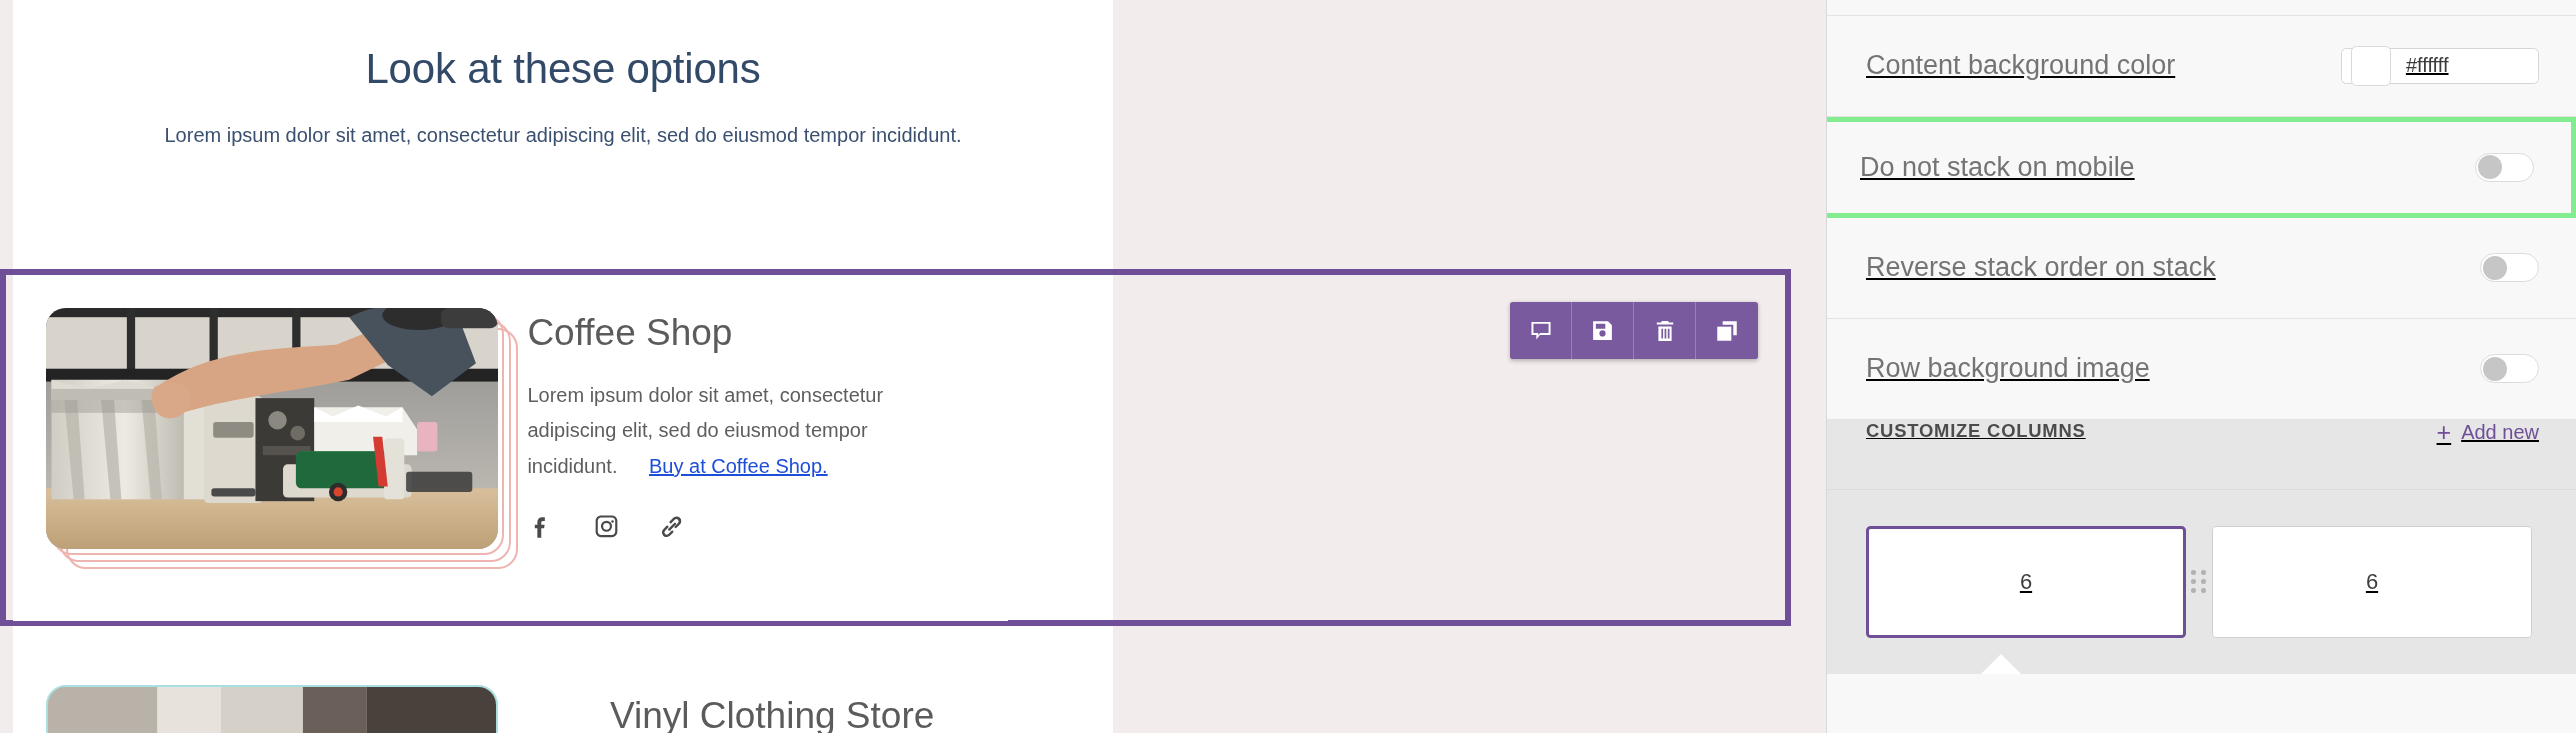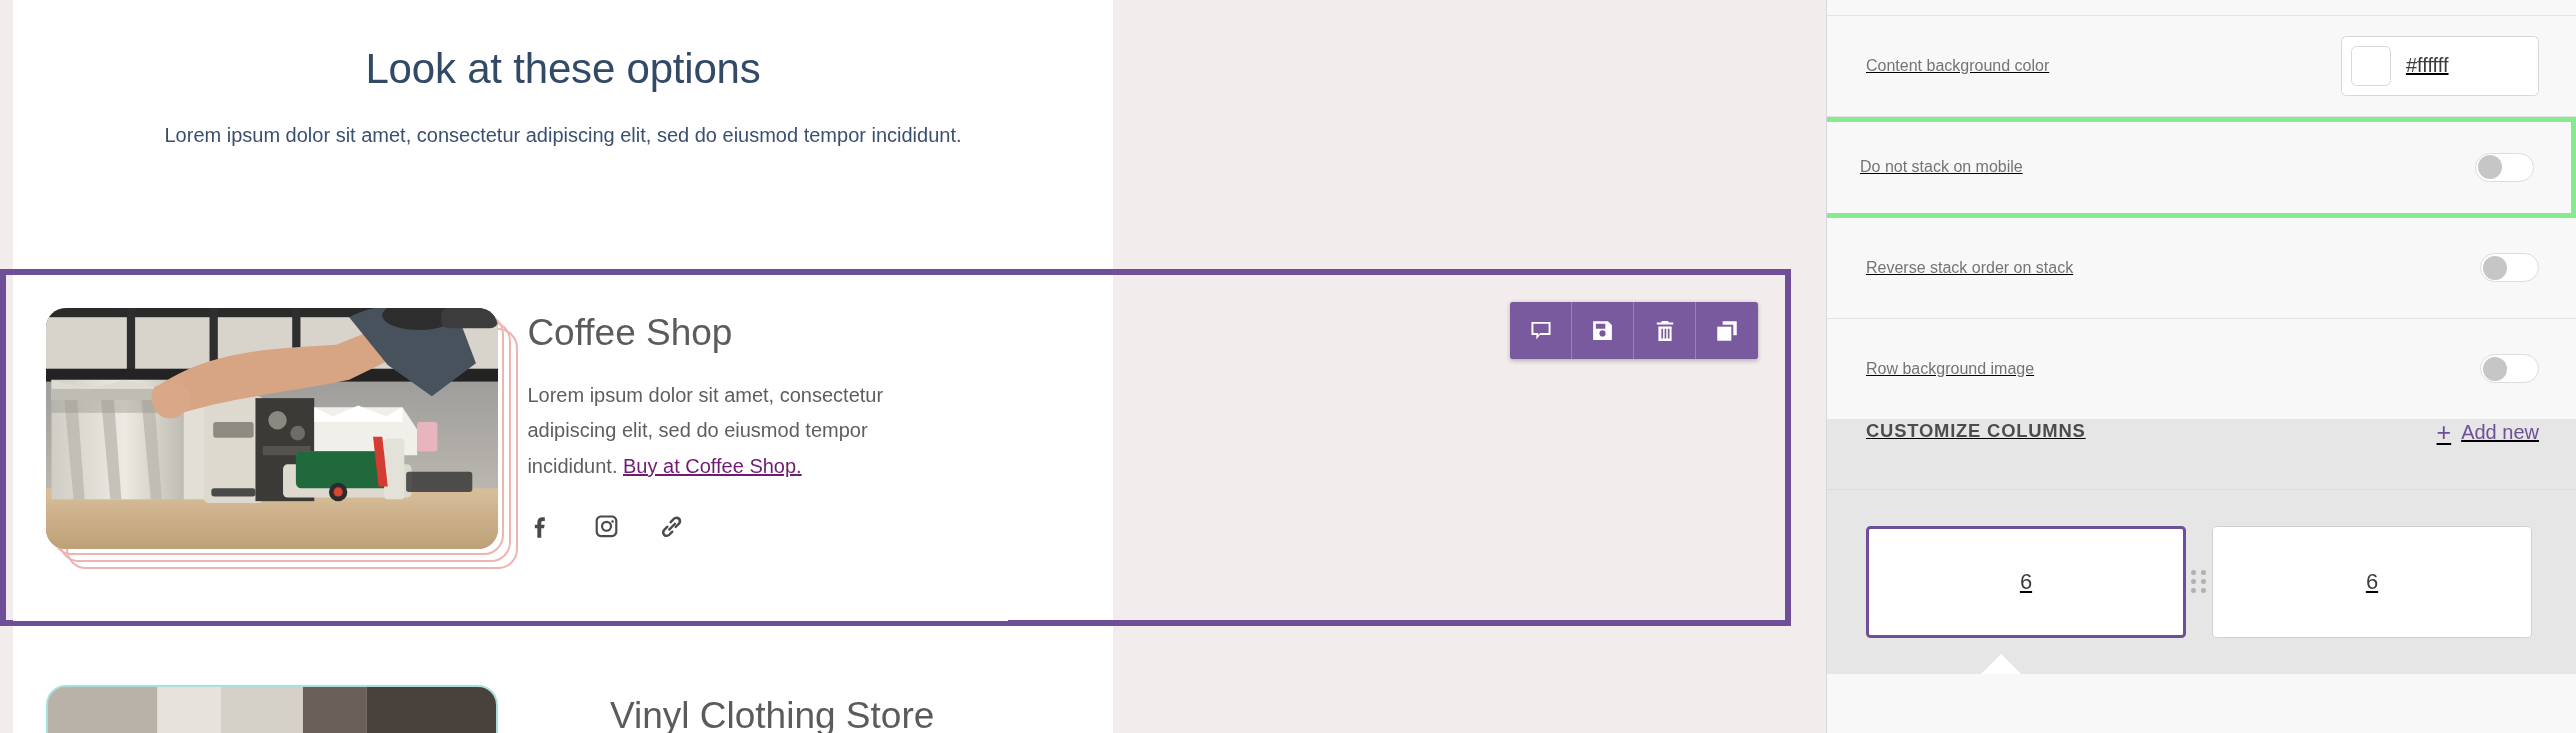--- a/index.html
+++ b/index.html
@@ -106,21 +106,21 @@
     font-weight: 400;
     line-height: 1.1;
   }
   .card-body {
     color: #5e5e5e;
     font-size: 20px;
     line-height: 1.78;
     padding-top: 24px;
     max-width: 432px;
   }
-  .card-link { color: #701a75; text-decoration: underline; }
+  .card-link { color: #1d4ed8; text-decoration: underline; margin-left: 26px; }
   .social-row { display: flex; gap: 37px; padding-top: 27.6px; align-items: center; }
   .social-row svg { display: block; fill: #4a4a4a; }
 
   
   .tool-bar {
     position: absolute;
     left: 1510px; top: 302px;
     height: 57px;
     display: flex;
     background: #7a5a9e;
@@ -171,33 +171,33 @@
   .panel-topstrip { height: 15.6px; background: #f8f8f8; border-bottom: 0.9px solid #e3e3e3; }
 
   .setting-row {
     position: relative;
     min-height: 101px;
     padding: 0 37px 0 39px;
     display: flex; align-items: center; justify-content: space-between;
     border-bottom: 0.9px solid #e3e3e3;
     background: #f8f8f8;
   }
-  .setting-label { color: #747474; font-size: 16px; }
+  .setting-label { color: #747474; font-size: 27px; }
 
   .row-highlight {
     border: 5.5px solid #82ec8e;
     border-left: none;
     margin-left: 0;
     padding-left: 33px;
     gap: 16px;
   }
 
   .color-field {
     display: flex; align-items: center;
-    width: 198px; height: 60px;
+    width: 198px; height: 36px;
     border: 0.9px solid #d6d6d6;
     border-radius: 5.5px;
     background: #ffffff;
     padding-left: 9.2px;
     gap: 14.7px;
   }
   .color-swatch {
     width: 40px; height: 40px;
     border: 0.9px solid #d9d9d9;
     border-radius: 5.5px;

